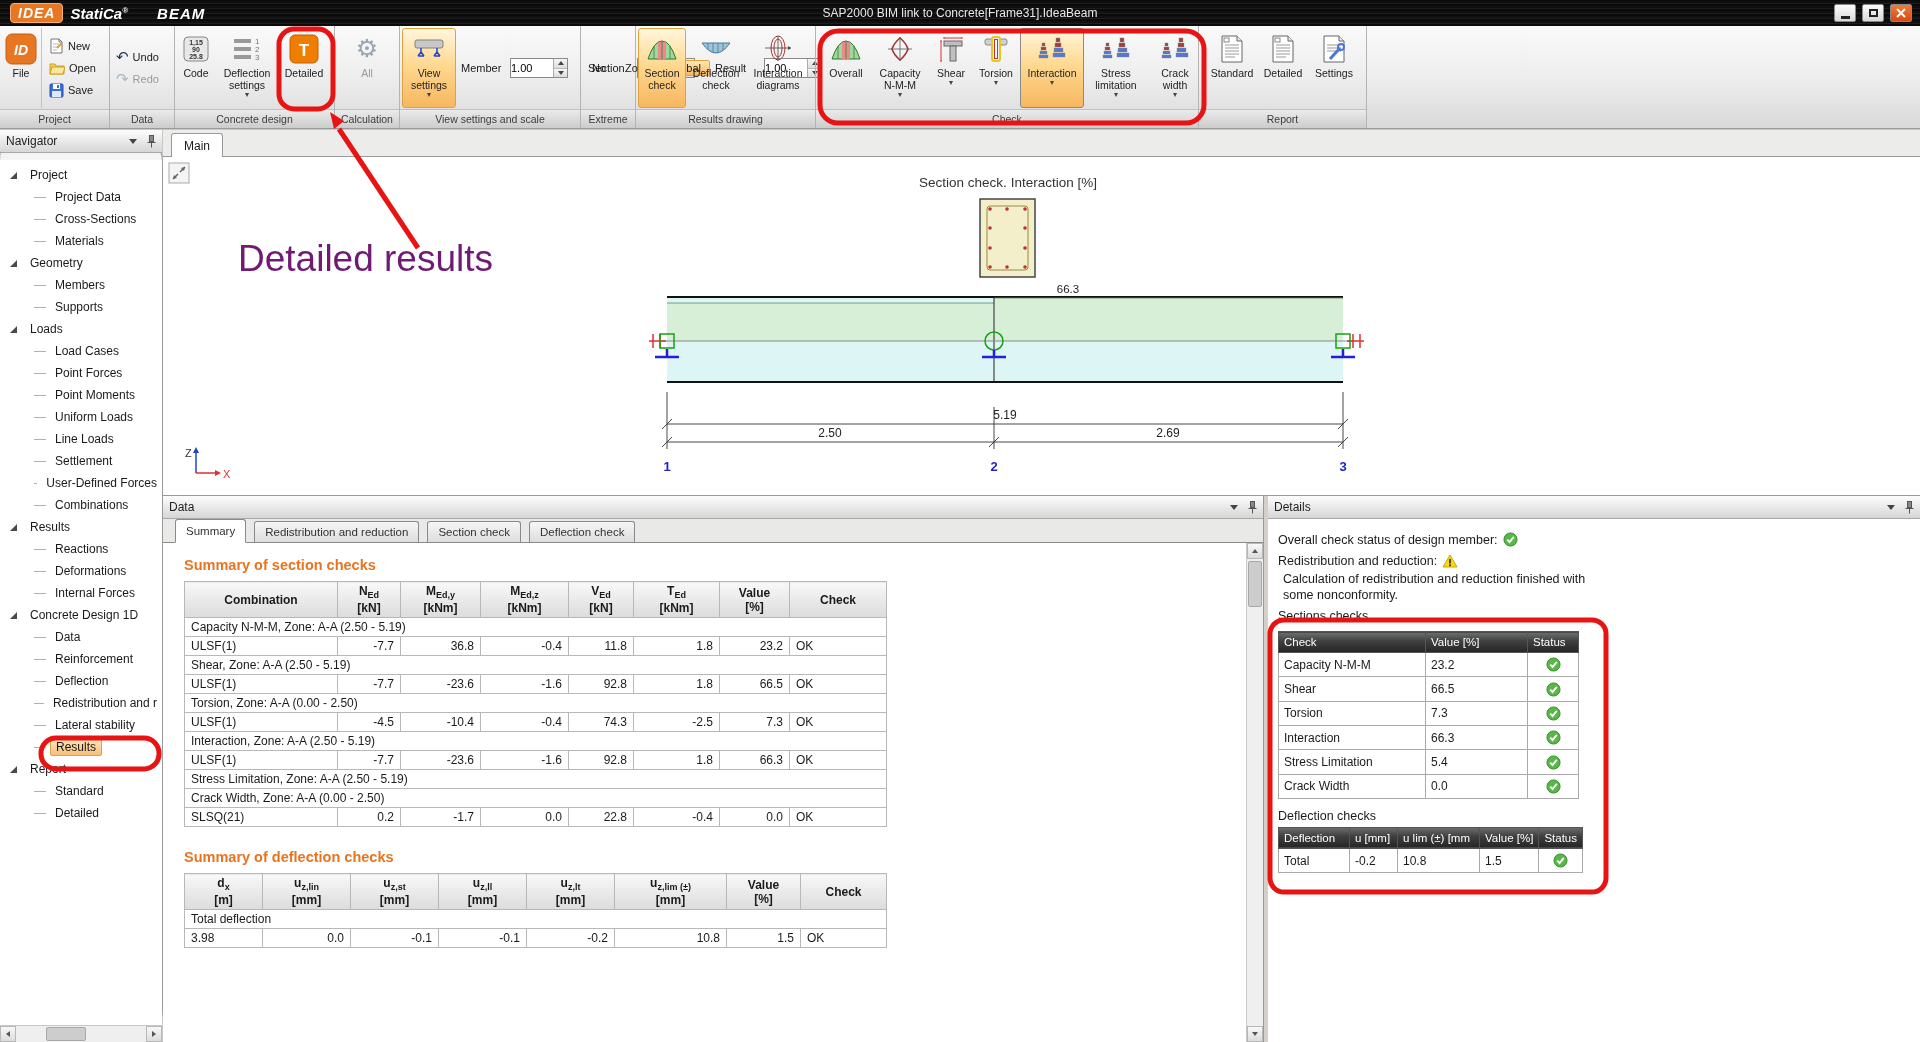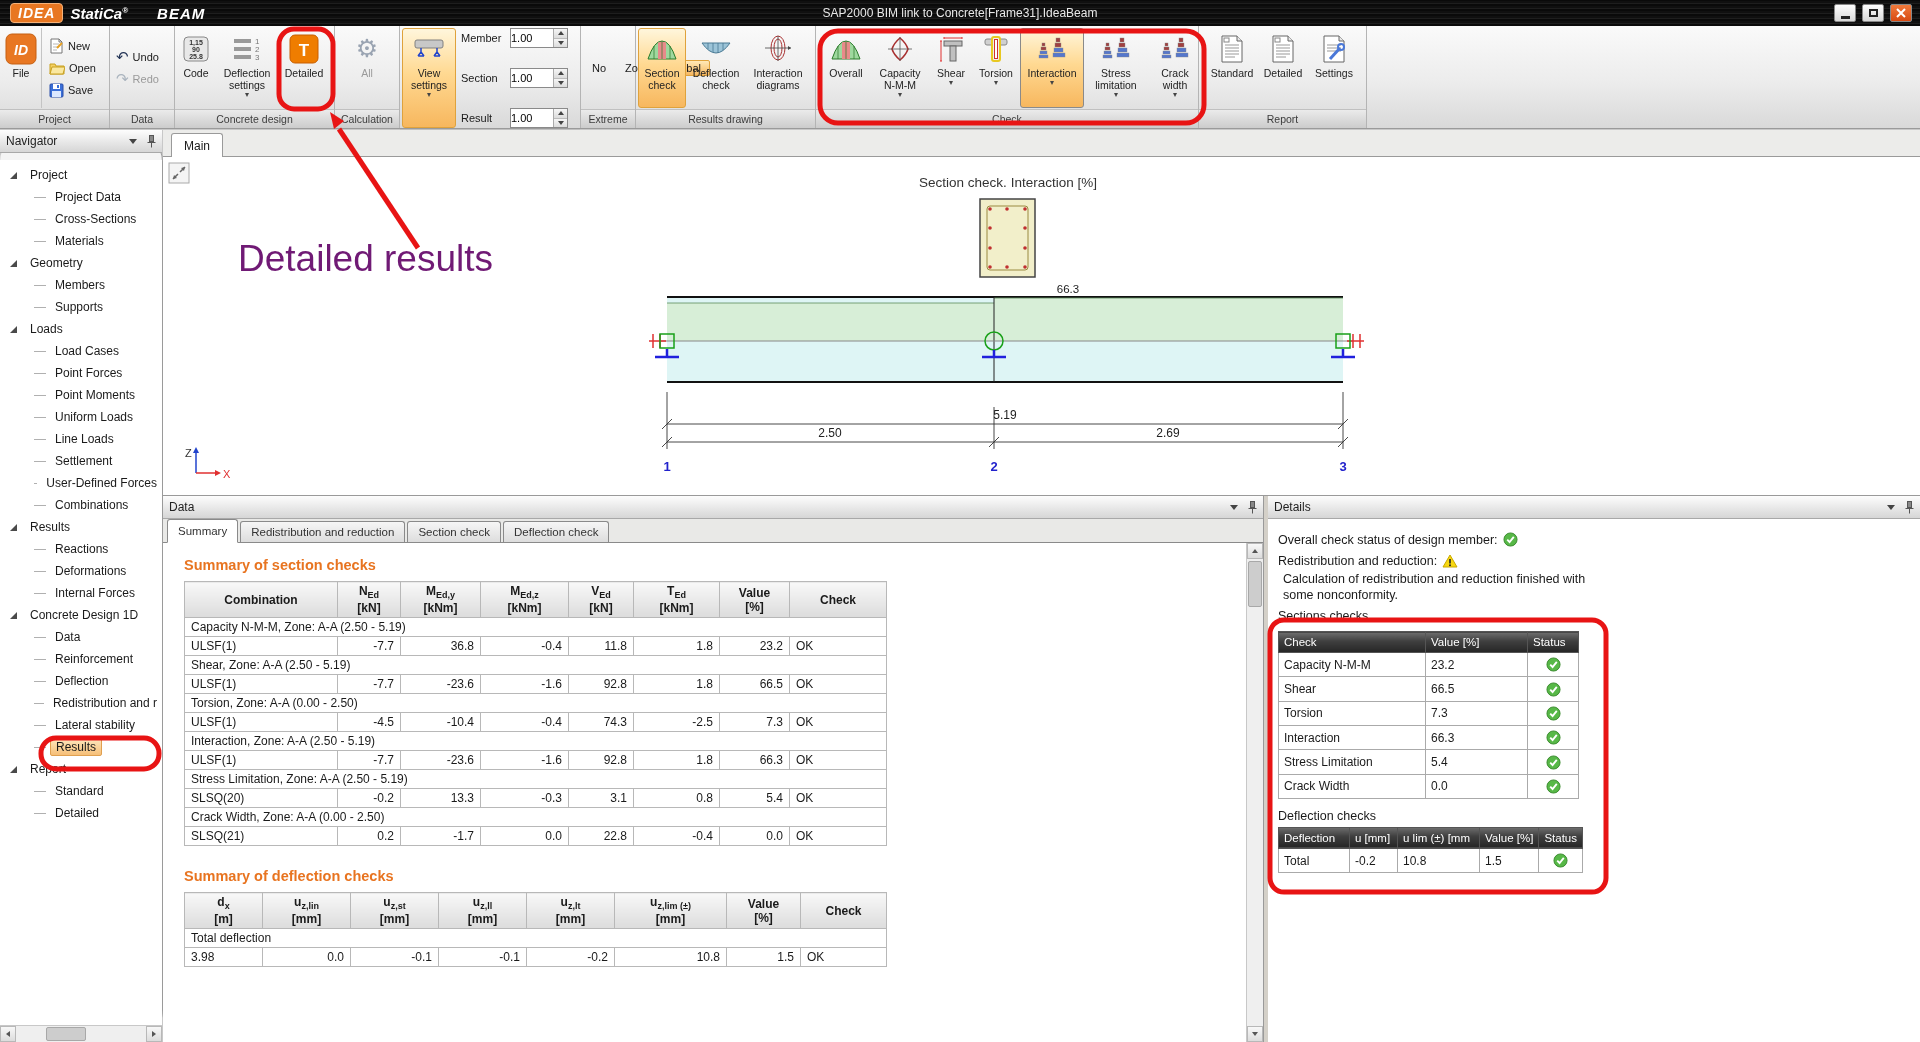--- a/index.html
+++ b/index.html
@@ -36,21 +36,21 @@
   .rb.on{background:linear-gradient(#fff6dc,#ffd992 45%,#f7b75e);border:1px solid #dfa23c;}
   .rb.boxed{border:1px solid #8a8a8a;}
   .rb.dis .rl{color:#9a9a9a;}
   .drop .rl::after{content:"▾";display:block;font-size:8px;line-height:7px;color:#444;}
   .sb{display:flex;align-items:center;gap:4px;padding:1px 4px;font-size:11px;height:20px;}
   .sb.dis{color:#9a9a9a;}
   .stack{display:flex;flex-direction:column;justify-content:center;gap:2px;}
   .uicon{font-family:"DejaVu Sans",sans-serif;font-size:15px;line-height:14px;color:#223355;}
   .dis .uicon{color:#aab4be;}
   .gear{font-family:"DejaVu Sans",sans-serif;font-size:25px;color:#9aa4b2;line-height:26px;}
-  .spin-col{display:flex;flex-direction:column;justify-content:center;gap:20px;padding-left:4px;}
+  .spin-col{display:flex;flex-direction:row;justify-content:center;gap:20px;padding-left:4px;}
   .spin-row{display:flex;align-items:center;gap:5px;}
   .spin-label{width:44px;font-size:11px;}
   .spin{display:flex;border:1px solid #8a8a8a;background:#fff;height:20px;}
   .spin input{width:42px;border:0;outline:none;font-size:11px;padding-right:3px;
     font-family:"Liberation Sans",sans-serif;}
   .sp-btns{width:14px;display:flex;flex-direction:column;border-left:1px solid #aaa;}
   .sp-b{flex:1;background:linear-gradient(#f6f6f6,#dcdcdc);display:flex;align-items:center;justify-content:center;}
   .sp-b+.sp-b{border-top:1px solid #bbb;}
   .tri-up{width:0;height:0;border-left:3px solid transparent;border-right:3px solid transparent;border-bottom:4px solid #444;}
   .tri-dn{width:0;height:0;border-left:3px solid transparent;border-right:3px solid transparent;border-top:4px solid #444;}
@@ -78,21 +78,21 @@
     display:flex;align-items:center;justify-content:center;}
   .scr-thumb-h{width:40px;height:14px;margin:1px 0 0 30px;background:#cdcdcd;border:1px solid #a8a8a8;border-radius:2px;}
   .tri-l{width:0;height:0;border-top:3px solid transparent;border-bottom:3px solid transparent;border-right:4px solid #555;}
   .tri-r{width:0;height:0;border-top:3px solid transparent;border-bottom:3px solid transparent;border-left:4px solid #555;}
   .main-tabs{position:absolute;left:163px;top:130px;right:0;height:27px;background:#ececea;border-bottom:1px solid #9a9a9a;}
   .mtab{position:absolute;left:8px;top:3px;height:24px;padding:0 12px;background:#fff;border:1px solid #9a9a9a;
     border-bottom:none;border-radius:3px 3px 0 0;font-size:12px;display:flex;align-items:center;}
   .canvas{position:absolute;left:163px;top:157px;right:0;height:339px;background:#fff;border-bottom:1px solid #9a9a9a;}
   
   .data-panel{position:absolute;left:163px;top:496px;width:1101px;bottom:0;background:#fff;border-right:1px solid #9a9a9a;}
-  .tabstrip{height:24px;background:#e9e9e7;border-bottom:1px solid #8a8a8a;display:flex;align-items:flex-end;padding-left:4px;gap:2px;}
+  .tabstrip{height:24px;background:#e9e9e7;border-bottom:1px solid #8a8a8a;display:flex;align-items:flex-end;padding-left:12px;gap:8px;}
   .tab{height:21px;padding:0 10px;display:flex;align-items:center;font-size:11.5px;
     background:linear-gradient(#f6f6f6,#ddd);border:1px solid #8a8a8a;border-bottom:none;border-radius:3px 3px 0 0;color:#333;}
   .tab.active{background:#fff;height:24px;margin-bottom:-1px;border-bottom:1px solid #fff;}
   .data-content{position:absolute;left:0;right:17px;top:47px;bottom:0;overflow:hidden;background:#fff;padding:14px 0 0 21px;}
   .sec-heading{color:#e87420;font-weight:bold;font-size:14.5px;margin-bottom:8px;}
   table.sum{border-collapse:collapse;table-layout:fixed;width:702px;margin-bottom:22px;}
   table.sum th,table.sum td{border:1px solid #b8b8b8;font-size:12px;padding:1px 6px;overflow:hidden;white-space:nowrap;}
   table.sum th{background:linear-gradient(#f8f8f8,#dcdcdc);font-weight:bold;height:36px;text-align:center;padding:2px;}
   table.sum th .h2{font-weight:bold;}
   table.sum sub{font-size:9px;}
@@ -846,30 +846,20 @@
             <td class="num">-1.6</td>
             <td class="num">92.8</td>
             <td class="num">1.8</td>
             <td class="num">66.3</td>
             <td class="ck">OK</td>
           </tr>
           <tr>
             <td class="g" colspan="8">Stress Limitation, Zone: A-A (2.50 - 5.19)</td>
           </tr>
           <tr>
-            <td class="c0">SLSQ(20)</td>
-            <td class="num">-0.2</td>
-            <td class="num">13.3</td>
-            <td class="num">-0.3</td>
-            <td class="num">3.1</td>
-            <td class="num">0.8</td>
-            <td class="num">5.4</td>
-            <td class="ck">OK</td>
-          </tr>
-          <tr>
             <td class="g" colspan="8">Crack Width, Zone: A-A (0.00 - 2.50)</td>
           </tr>
           <tr>
             <td class="c0">SLSQ(21)</td>
             <td class="num">0.2</td>
             <td class="num">-1.7</td>
             <td class="num">0.0</td>
             <td class="num">22.8</td>
             <td class="num">-0.4</td>
             <td class="num">0.0</td>

